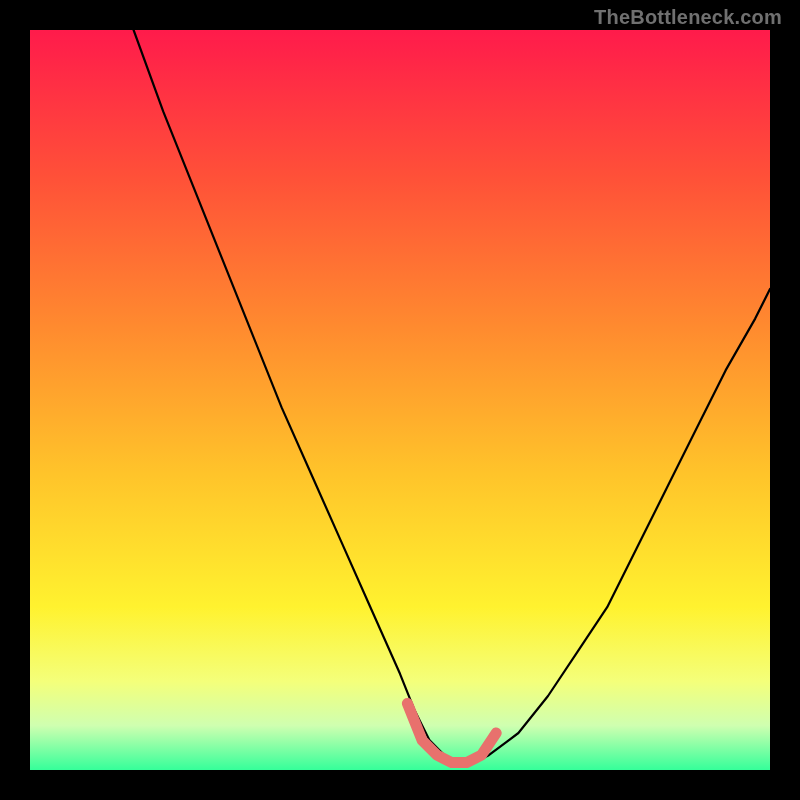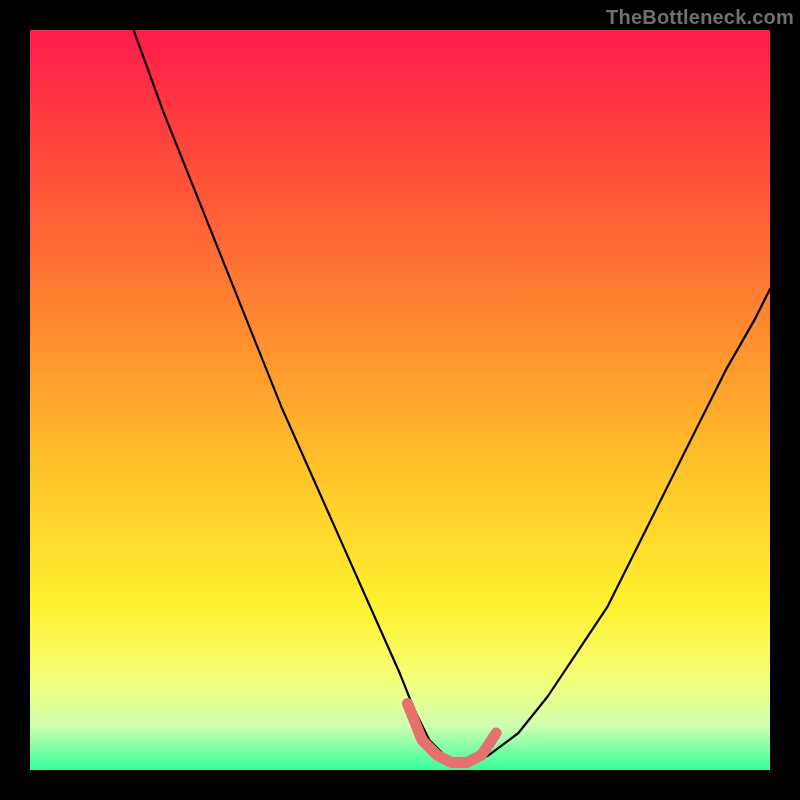--- a/index.html
+++ b/index.html
@@ -13,21 +13,21 @@
   }
   .frame {
     position: relative;
     width: 800px;
     height: 800px;
     background: #000;
   }
   .watermark {
     position: absolute;
     top: 6px;
-    right: 6px;
+    right: 18px;
     color: #707070;
     font-size: 20px;
     font-weight: 600;
     letter-spacing: 0.2px;
     z-index: 10;
   }
   .plot {
     position: absolute;
     left: 30px;
     top: 30px;

